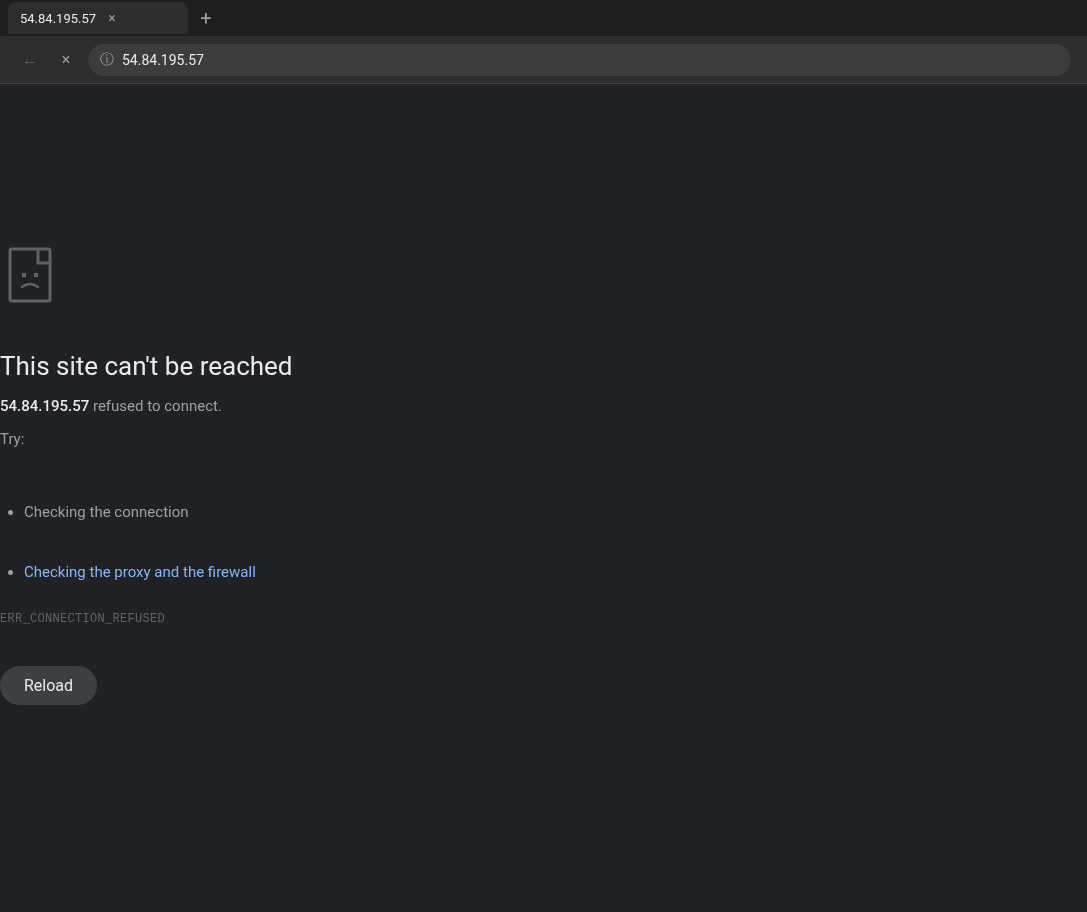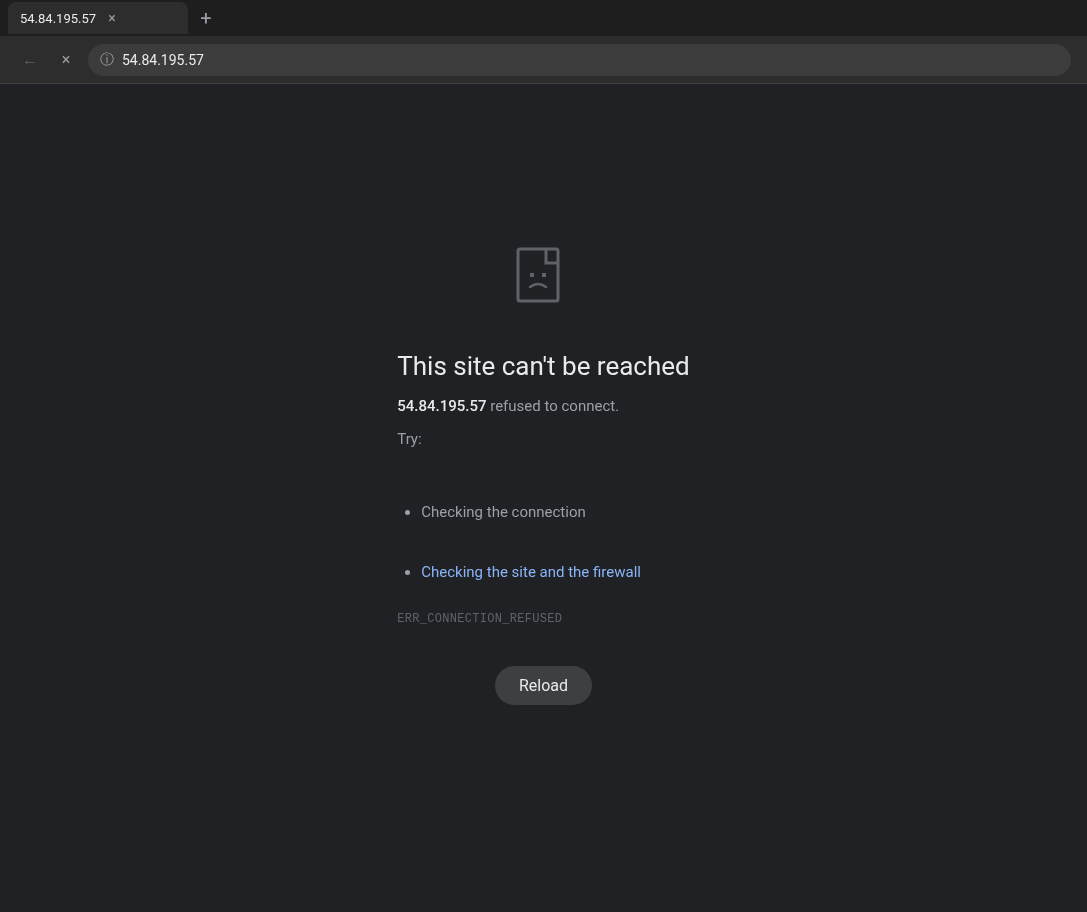--- a/index.html
+++ b/index.html
@@ -107,21 +107,21 @@
       color: #9aa0a6;
       font-size: 14px;
     }
 
     
     .error-page {
       background: #202124;
       height: calc(912px - 84px);
       display: flex;
       flex-direction: column;
-      align-items: center;
+      align-items: flex-start;
       justify-content: center;
       padding-bottom: 48px;
     }
 
     .error-icon {
       margin-bottom: 32px;
     }
 
     .error-icon svg {
       width: 72px;
@@ -251,21 +251,21 @@
       <strong>54.84.195.57</strong><span> refused to connect.</span>
     </p>
 
     <p class="error-try">Try:</p>
 
     <ul class="error-list">
       <li>
         <span>Checking the connection</span>
       </li>
       <li>
-        <a href="#">Checking the site and the firewall</a>
+        <a href="#">Checking the proxy and the firewall</a>
       </li>
     </ul>
 
     <p class="error-code">ERR_CONNECTION_REFUSED</p>
   </div>
 
   <button class="reload-btn">Reload</button>
 
 </div>
 

